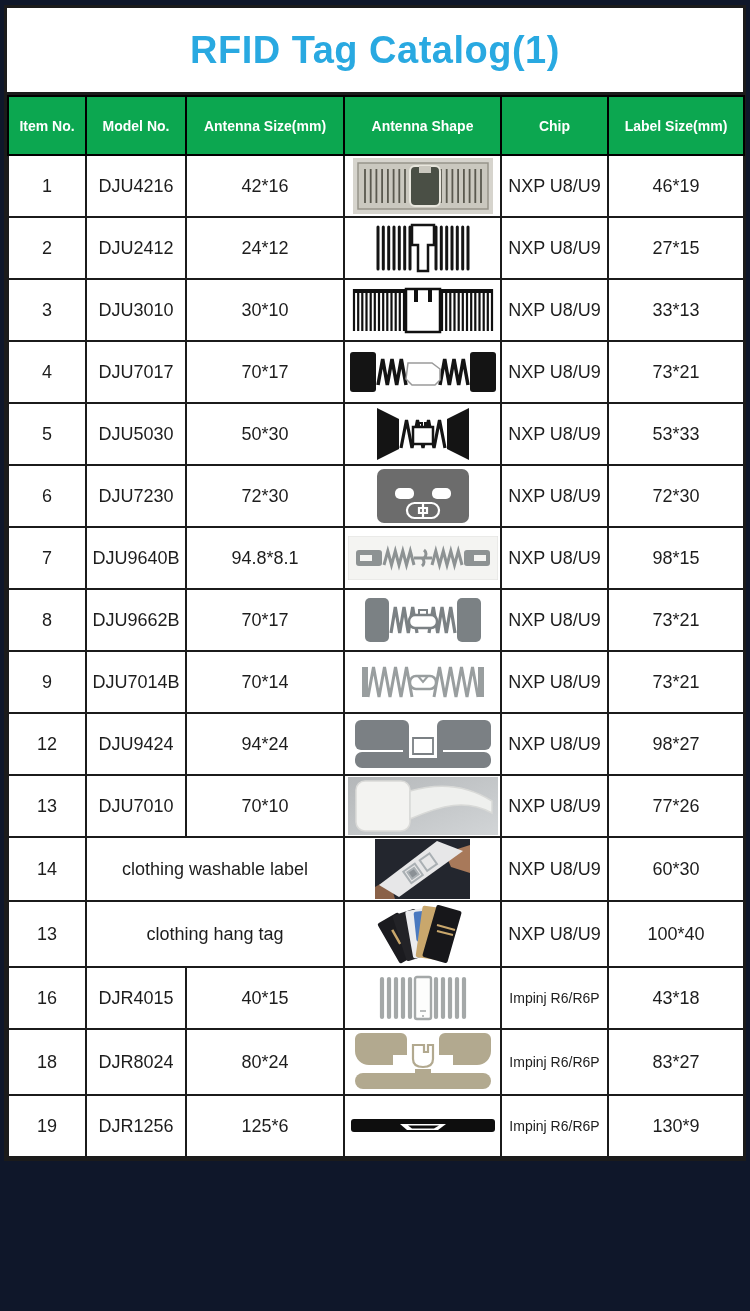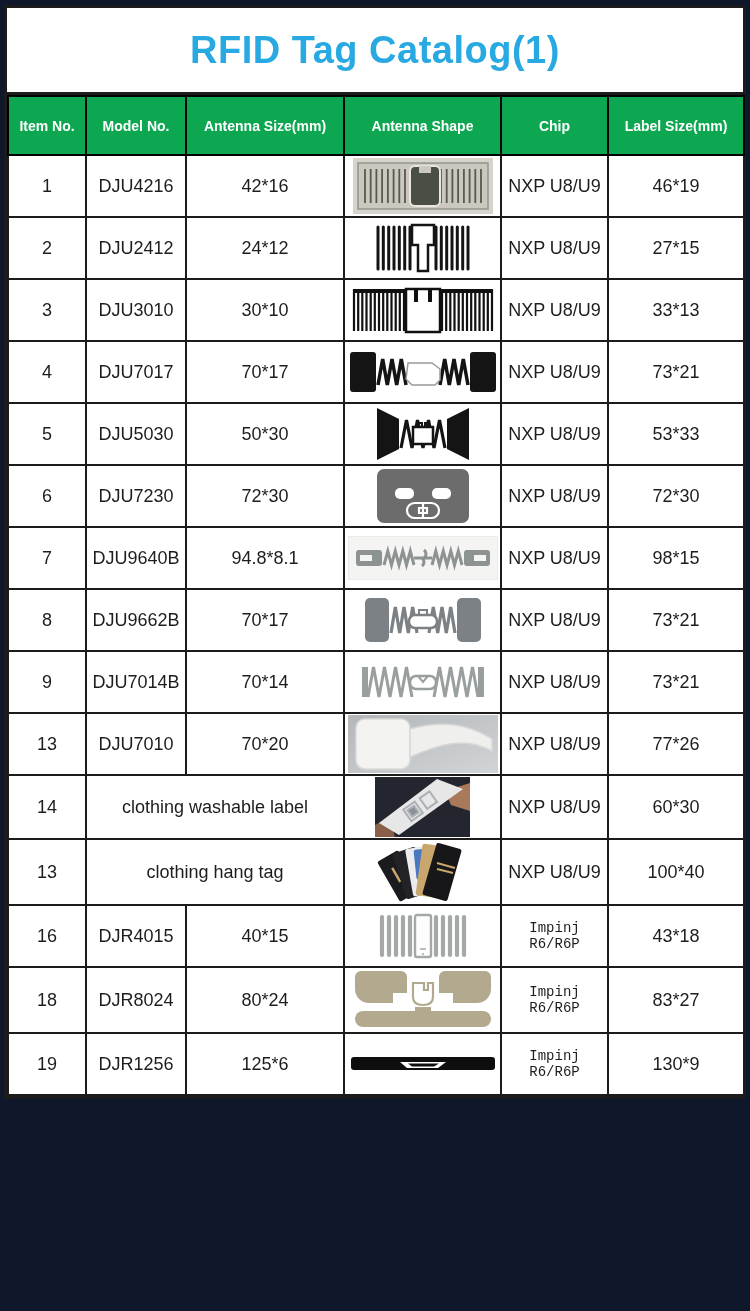--- a/index.html
+++ b/index.html
@@ -20,21 +20,21 @@
   th{
     background:#0ca750;color:#fff;font-size:14px;font-weight:bold;
     height:57px;border:2px solid #000000;padding:0 2px;
   }
   td{
     border:2px solid #1b1b1b;height:58px;text-align:center;
     font-size:18px;color:#1d1d1d;padding:0 2px;background:#fff;
     vertical-align:middle;
   }
   td.shape-cell{padding:1px;}
-  td.chip-small{font-size:14px;font-family:Liberation Mono, monospace;}
+  td.chip-small{font-size:14px;}
   .shape-wrap{display:flex;align-items:center;justify-content:center;}
   .shape-wrap svg{display:block;}
 </style>
 </head>
 <body>
 
 <div class="page">
   <div class="frame">
     <div class="title-box">
       <span>RFID Tag Catalog(1)</span>
@@ -228,23 +228,46 @@
  <rect x="118" y="6" width="6" height="30" fill="#999e9f"></rect>
  <rect x="50" y="15" width="26" height="13" rx="6" fill="#fff" stroke="#999e9f" stroke-width="2.5"></rect>
  <path d="M58 15 l5 6 5-6" fill="none" stroke="#999e9f" stroke-width="2"></path>
                 </svg>
               </div>
             </td>
             <td>NXP U8/U9</td>
             <td>73*21</td>
           </tr>
           <tr>
+            <td>12</td>
+            <td>DJU9424</td>
+            <td>94*24</td>
+            <td class="shape-cell">
+              <div class="shape-wrap">
+                <svg width="140" height="52" viewBox="0 0 140 52">
+ <g fill="#7b8084">
+  <rect x="2" y="2" width="54" height="30" rx="6"></rect>
+  <rect x="84" y="2" width="54" height="30" rx="6"></rect>
+  <rect x="2" y="34" width="136" height="16" rx="7"></rect>
+  <rect x="50" y="24" width="12" height="12"></rect>
+                    <rect x="78" y="24" width="12" height="12"></rect>
+                  </g>
+ <rect x="56" y="16" width="28" height="24" fill="#fff"></rect>
+ <path d="M60 20 h20 v16 h-20 z" fill="none" stroke="#7b8084" stroke-width="1.8"></path>
+ <circle cx="70" cy="13" r="5" fill="#fff"></circle>
+                </svg>
+              </div>
+            </td>
+            <td>NXP U8/U9</td>
+            <td>98*27</td>
+          </tr>
+          <tr>
             <td>13</td>
             <td>DJU7010</td>
-            <td>70*20</td>
+            <td>70*10</td>
             <td class="shape-cell">
               <div class="shape-wrap">
                 <svg width="150" height="58" viewBox="0 0 150 58">
  <defs>
                     <linearGradient id="g13" x1="0" y1="0" x2="1" y2="1">
   <stop offset="0" stop-color="#b4b7b9"></stop>
                       <stop offset="1" stop-color="#d2d5d7"></stop>
                     </linearGradient>
                   </defs>
  <rect width="150" height="58" fill="url(#g13)"></rect>

